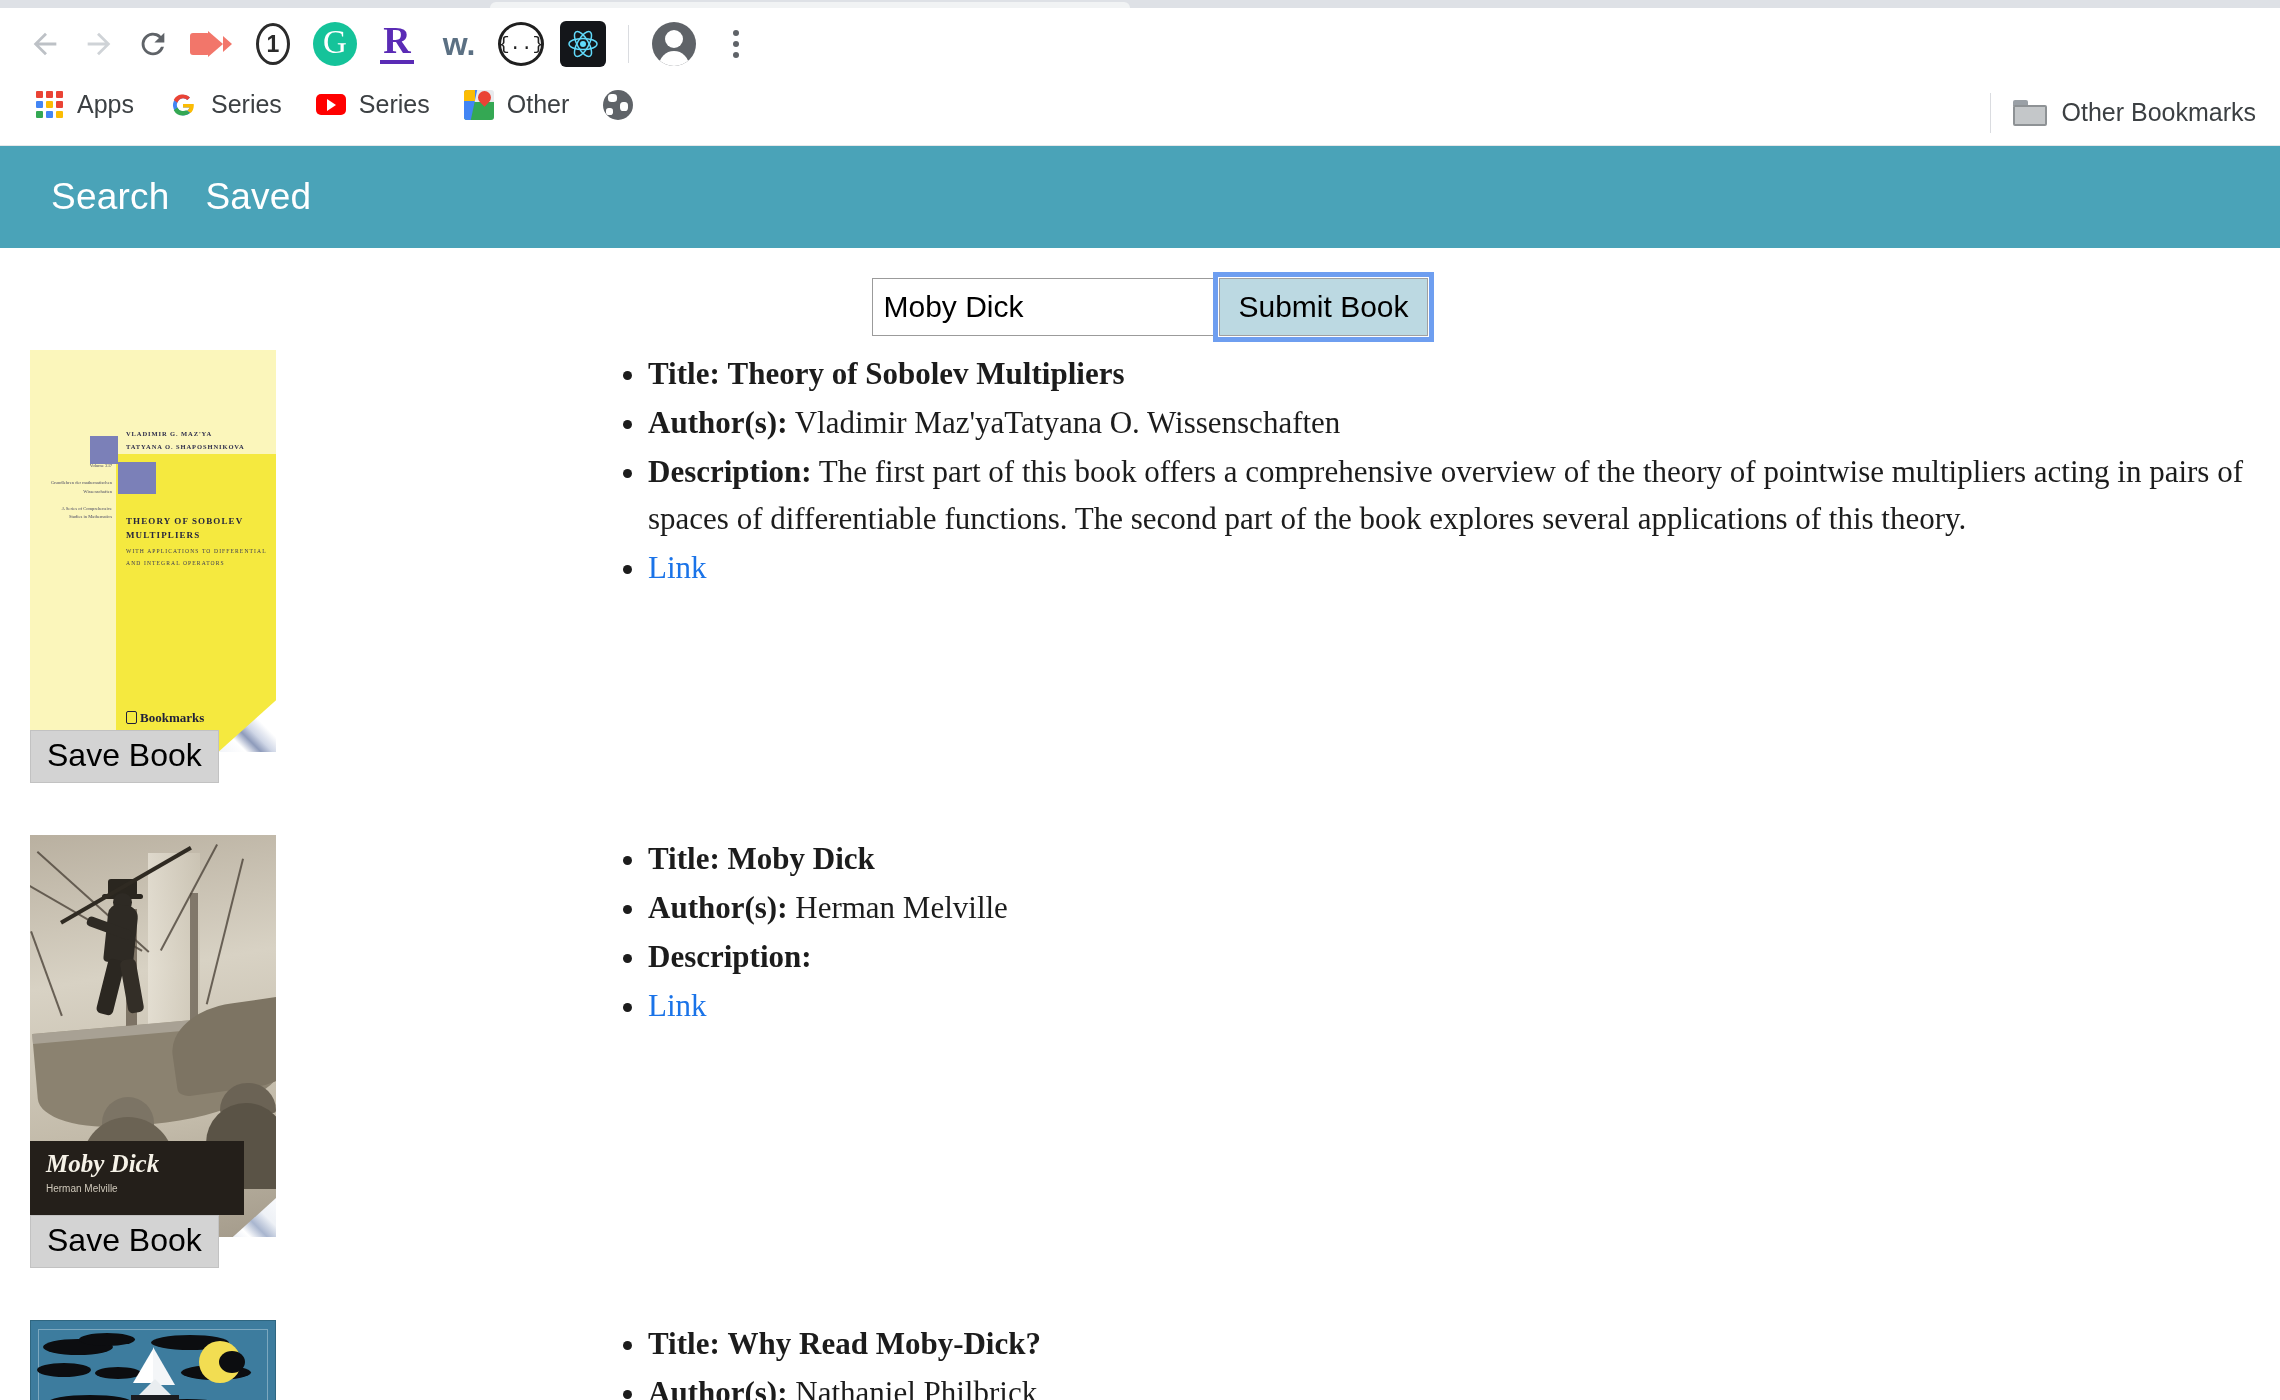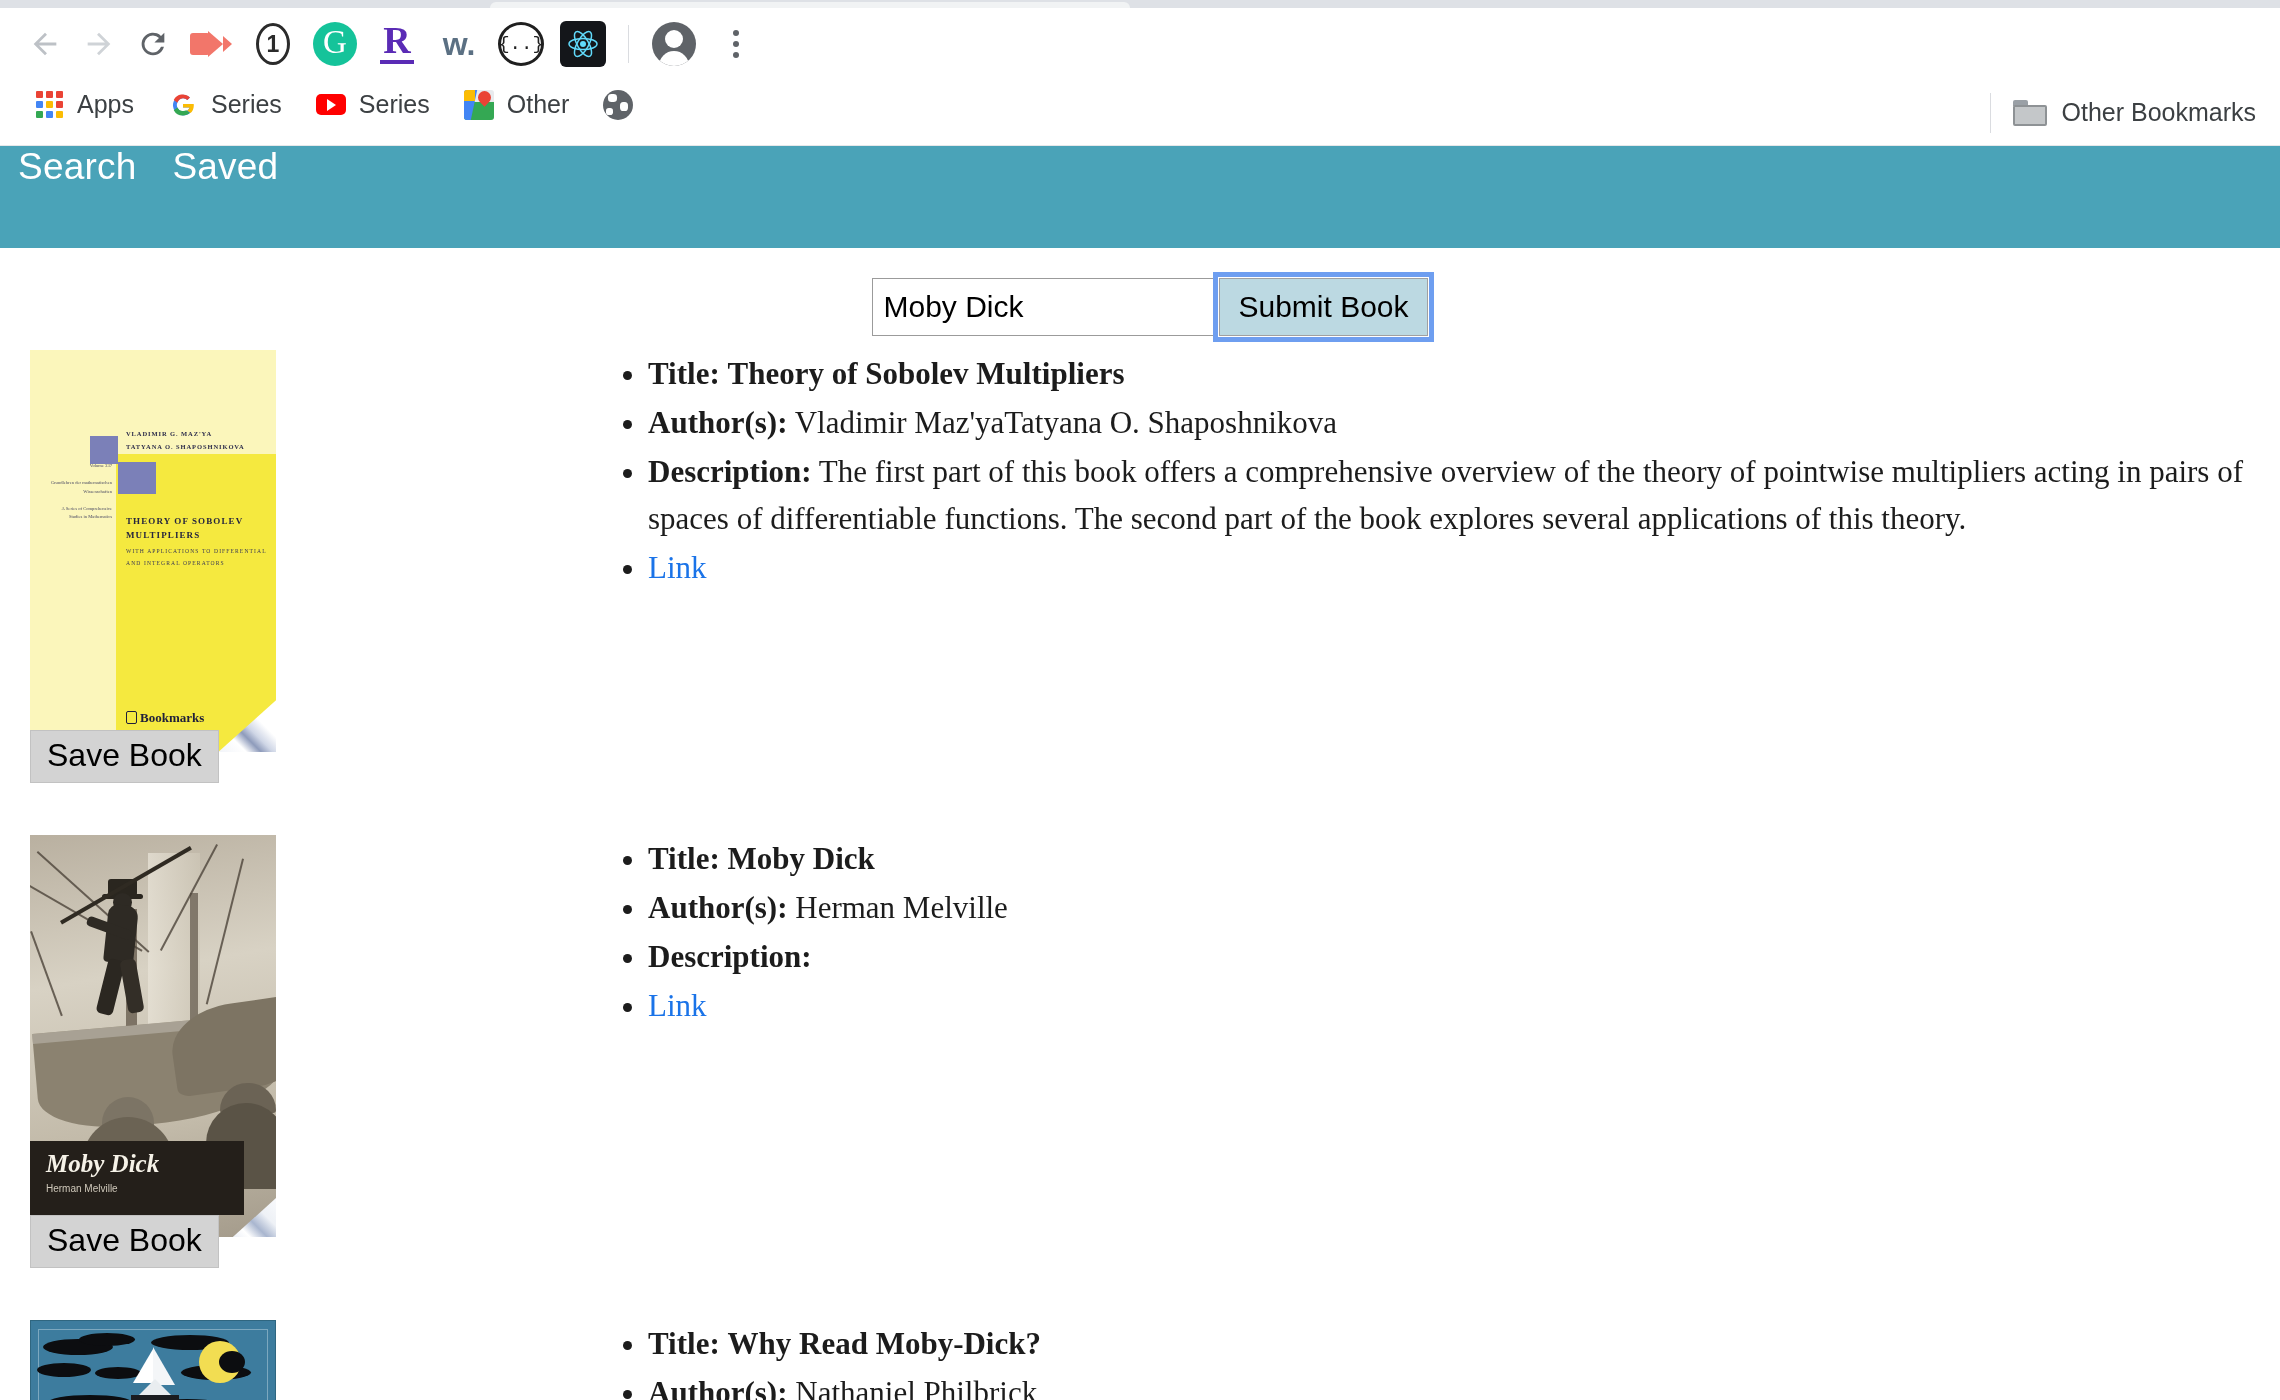--- a/index.html
+++ b/index.html
@@ -179,22 +179,22 @@
   .ic-folder .body{position:absolute;left:0;top:5px;width:34px;height:21px;background:#c4c7c9;border:2px solid #8e9295;border-radius:2px;}
   #other-bookmarks .lbl { font-size: 25px; color:#3c4043; margin-left: 14px; white-space:nowrap;}
 
   
   #page { width: 2280px; background:#fff; }
 
   #site-nav {
     background: #4aa3b8;
     height: 102px;
     display: flex;
-    align-items: flex-start;
-    padding-left: 18px;
+    align-items: center;
+    padding-left: 51px;
   }
   #site-nav a {
     color: #ffffff;
     font-size: 37px;
     text-decoration: none;
     margin-right: 36px;
     letter-spacing: 0.2px;
   }
 
   #search-row {
@@ -543,21 +543,21 @@
     </div>
 
     <div class="info-col">
       <ul class="book-list">
         <li>
           <b>Title:</b>
           <b>Theory of Sobolev Multipliers</b>
         </li>
         <li>
           <b>Author(s):</b>
-          <span>Vladimir Maz'yaTatyana O. Shaposhnikova</span>
+          <span>Vladimir Maz'yaTatyana O. Wissenschaften</span>
         </li>
         <li>
           <b>Description:</b>
           <span>The first part of this book offers a comprehensive overview of the theory of pointwise multipliers acting in pairs of spaces of differentiable functions. The second part of the book explores several applications of this theory.</span>
         </li>
         <li>
           <a href="#">Link</a>
         </li>
       </ul>
     </div>

